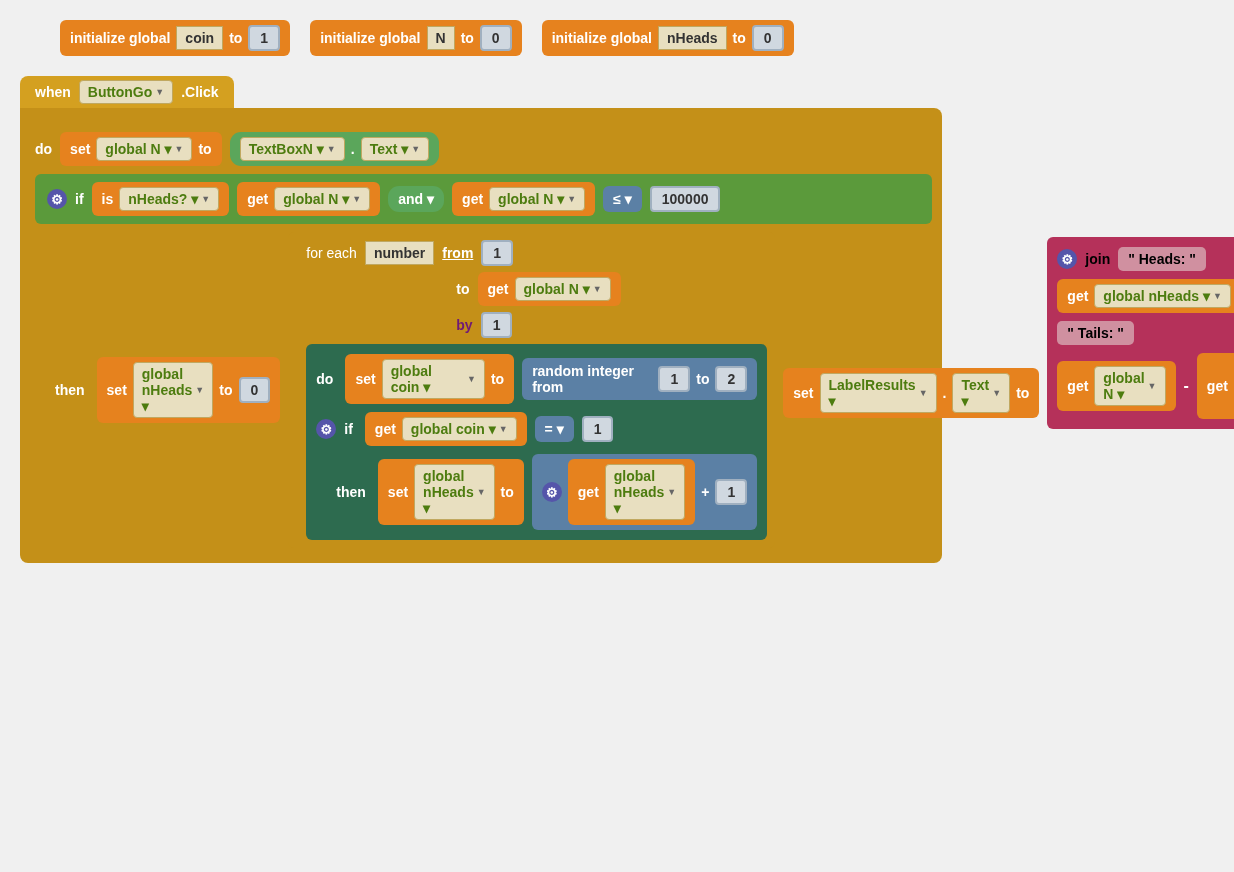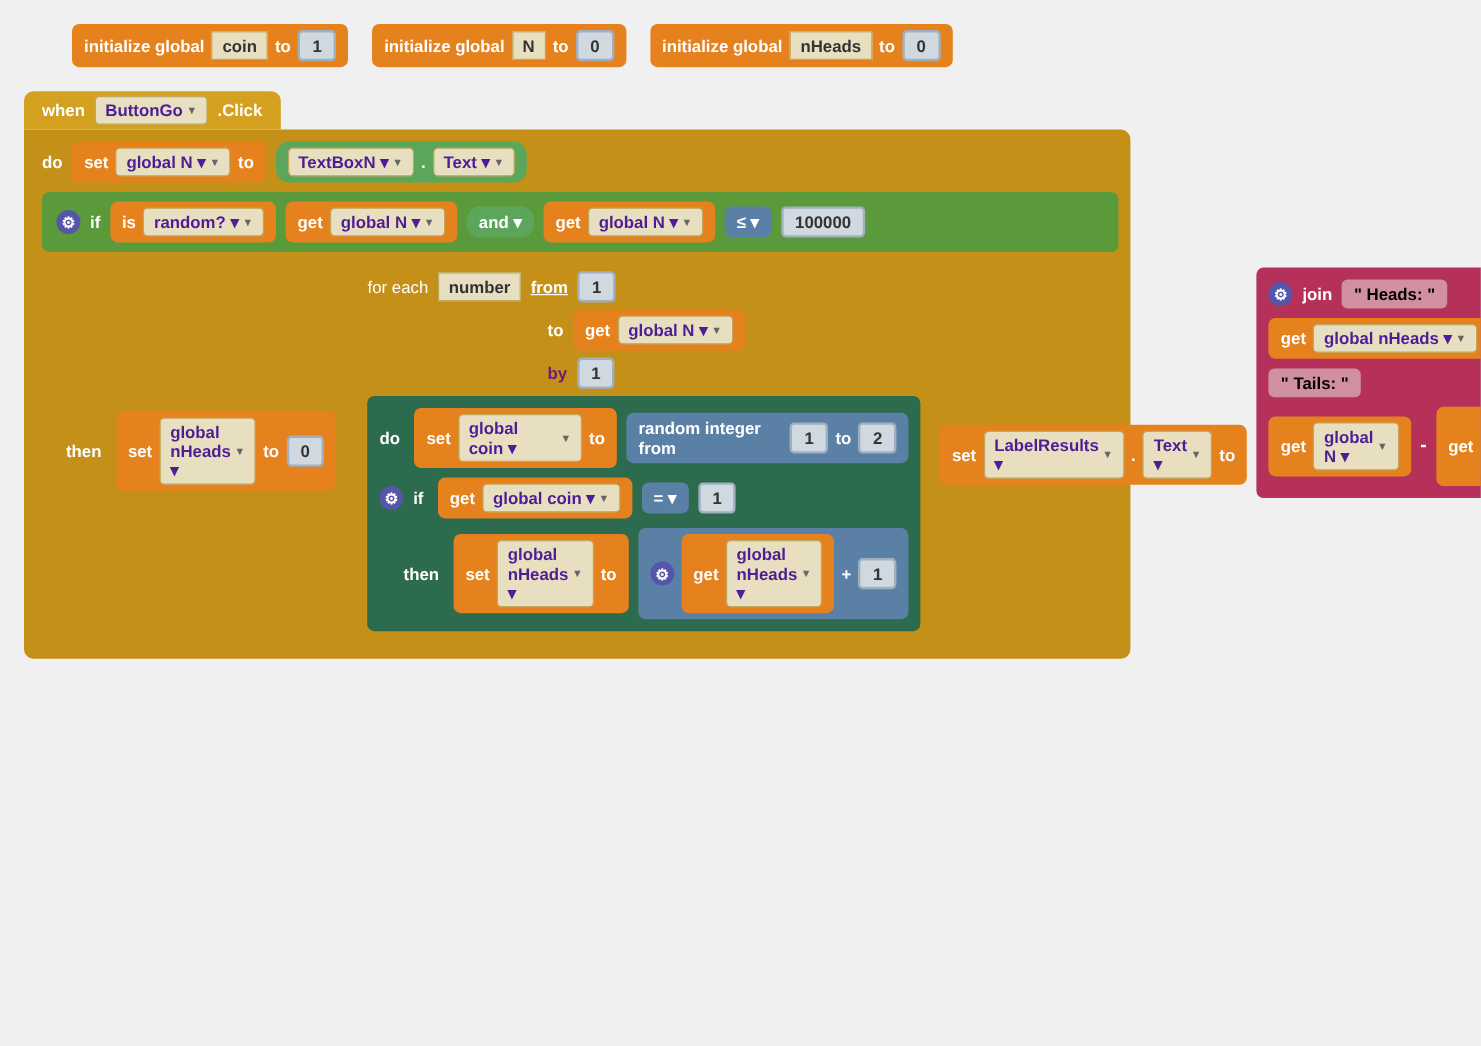--- a/index.html
+++ b/index.html
@@ -41,21 +41,21 @@
       border-radius: 0;
       padding: 3px 8px;
       color: #333;
     }
 
     .dropdown-box {
       background: #e8dfc0;
       border: 1px solid #c0a860;
       border-radius: 4px;
       padding: 3px 8px;
-      color: #4c1d95;
+      color: #4d7c0f;
       display: inline-flex;
       align-items: center;
       gap: 3px;
     }
     .dropdown-box::after {
       content: '▼';
       font-size: 9px;
       color: #666;
     }
 
@@ -134,21 +134,21 @@
 
   <div class="main-container">
     
     <div class="when-block">
       <span>when</span>
       <span class="dropdown-box">ButtonGo</span>
       <span>.Click</span>
     </div>
 
     
-    <div style="background:#c49018; border-radius:0 8px 8px 8px; padding:10px 10px 15px 15px; display:flex; flex-direction:column; gap:8px; width:922px;">
+    <div style="background:#c49018; border-radius:0 8px 8px 8px; padding:24px 10px 15px 15px; display:flex; flex-direction:column; gap:8px; width:922px;">
 
       <div class="row">
         <span style="color:white; font-weight:bold;">do</span>
         <div class="block orange">
           <span>set</span>
           <span class="dropdown-box">global N ▾</span>
           <span>to</span>
         </div>
         <div class="block green">
           <span class="dropdown-box">TextBoxN ▾</span>
@@ -156,21 +156,21 @@
           <span class="dropdown-box">Text ▾</span>
         </div>
       </div>
 
       <div style="background:#5b9a3b; border-radius:6px; padding:8px 12px; display:flex; align-items:center; gap:8px;">
         <span class="gear-icon">⚙</span>
         <span style="color:white;">if</span>
 
         <div class="block orange">
           <span>is</span>
-          <span class="dropdown-box">random? ▾</span>
+          <span class="dropdown-box">nHeads? ▾</span>
         </div>
         <div class="block orange">
           <span>get</span>
           <span class="dropdown-box">global N ▾</span>
         </div>
 
         <div class="block green">
           <span>and ▾</span>
         </div>
 
@@ -270,21 +270,21 @@
             <span>set</span>
             <span class="dropdown-box">LabelResults ▾</span>
             <span>.</span>
             <span class="dropdown-box">Text ▾</span>
             <span>to</span>
           </div>
 
           <div style="background:#b5315a; border-radius:6px; padding:10px; display:flex; flex-direction:column; gap:8px;">
             <div class="row">
               <span class="gear-icon">⚙</span>
-              <span style="color:#ffffff;text-align:center;">join</span>
+              <span style="color:#000000;text-align:center;">join</span>
               <div class="block" style="background:#d090a0; border-radius:5px; padding:4px 10px;">
                 <span>" Heads: "</span>
               </div>
             </div>
             <div class="row">
               <div class="block orange">
                 <span>get</span>
                 <span class="dropdown-box">global nHeads ▾</span>
               </div>
             </div>

